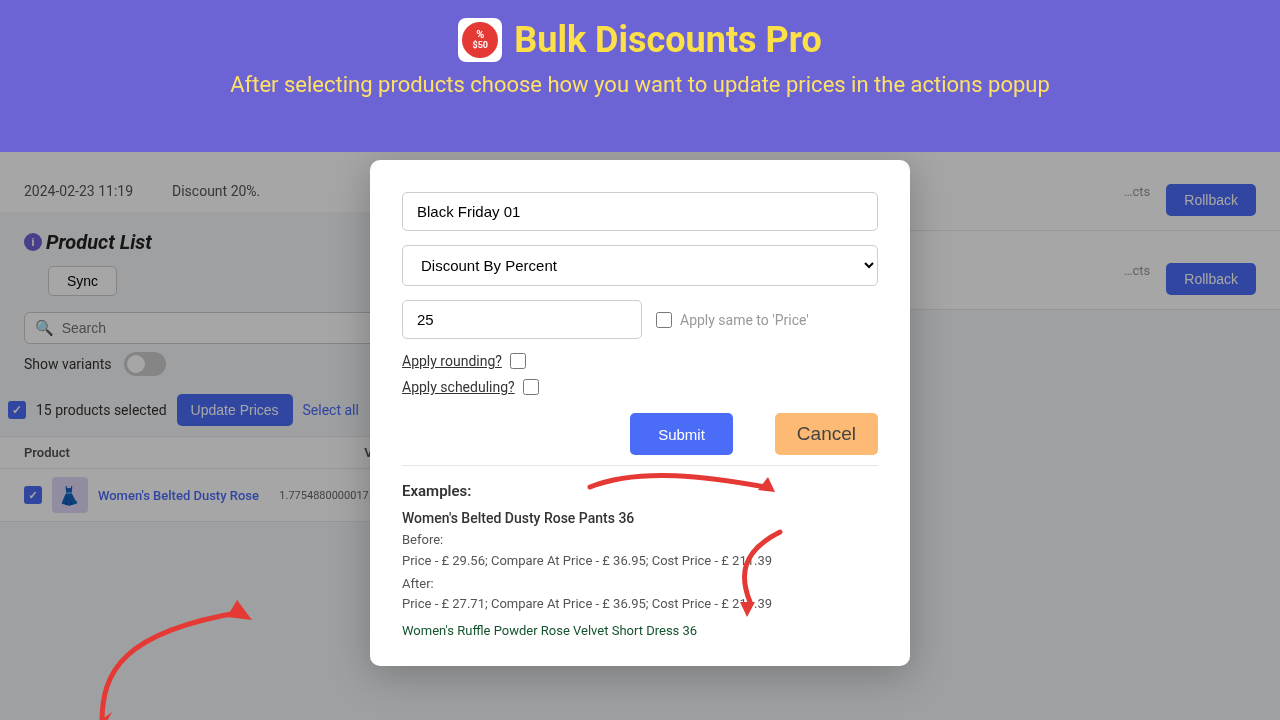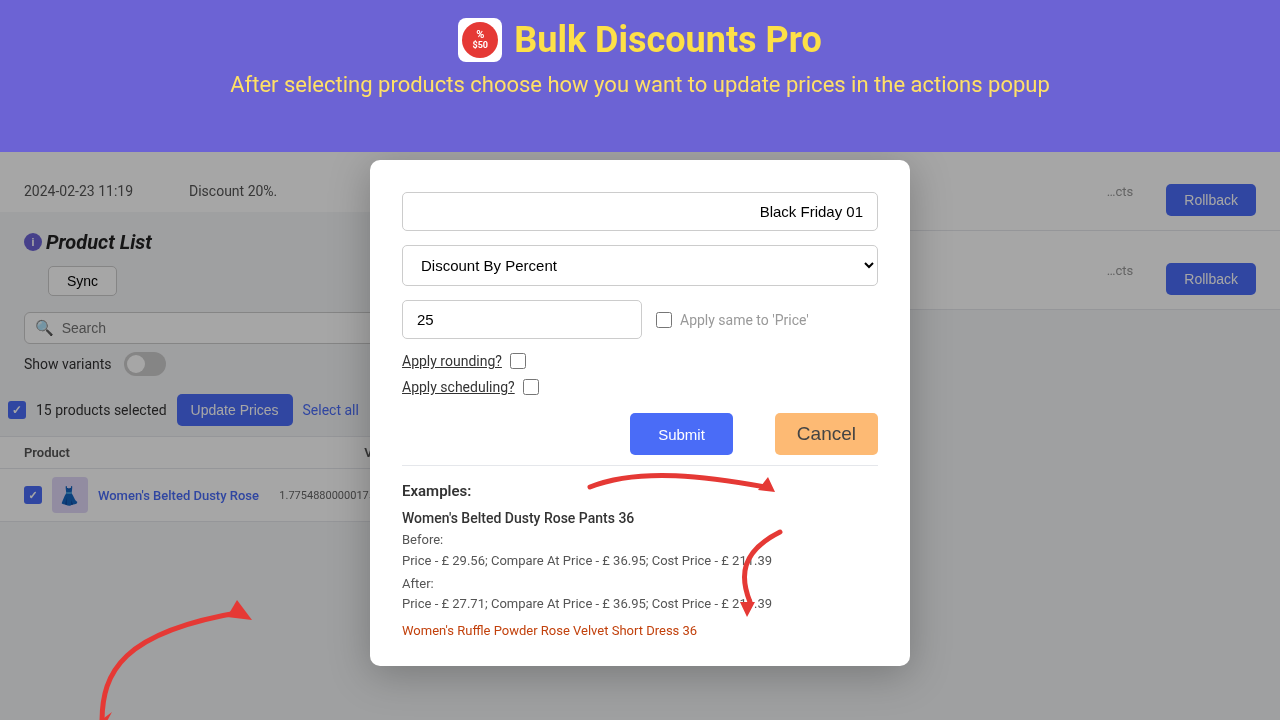--- a/index.html
+++ b/index.html
@@ -82,21 +82,21 @@
       position: relative;
     }
     .bg-row {
       display: flex;
       align-items: center;
       padding: 14px 24px;
       border-bottom: 1px solid #e5e7eb;
       background: #fff;
       font-size: 14px;
       color: #555;
-      gap: 25px;
+      gap: 8px;
     }
     .bg-row:first-child { margin-top: 0; }
     .bg-row .date { color: #555; min-width: 140px; }
     .bg-row .desc { color: #555; flex: 1; }
     .bg-row .rollback-btn {
       background: #4a6cf7;
       color: #fff;
       border: none;
       border-radius: 5px;
       padding: 8px 18px;
@@ -290,21 +290,20 @@
     .modal-field {
       margin-bottom: 14px;
     }
     .modal-input {
       width: 100%;
       border: 1px solid #ccc;
       border-radius: 5px;
       padding: 10px 14px;
       font-size: 15px;
       outline: none;
-      text-align: right;
     }
     .modal-select {
       width: 100%;
       border: 1px solid #ccc;
       border-radius: 5px;
       padding: 10px 14px;
       font-size: 15px;
       outline: none;
       background: #fff;
       appearance: auto;
@@ -517,21 +516,21 @@
       <div class="example-text">
         <span>Before:</span>
         <br>
         <span>Price - £ 29.56; Compare At Price - £ 36.95; Cost Price - £ 211.39</span>
       </div>
       <div class="example-text" style="margin-top:2px;">
         <span>After:</span>
         <br>
         <span>Price - £ 27.71; Compare At Price - £ 36.95; Cost Price - £ 211.39</span>
       </div>
-      <div class="example-text" style="margin-top:6px;color:#c2410c;">Women's Ruffle Powder Rose Velvet Short Dress 36</div>
+      <div class="example-text" style="margin-top:6px;color:#14532d;">Women's Ruffle Powder Rose Velvet Short Dress 36</div>
     </div>
   </div>
 
   <svg class="red-arrow-left" style="top:400px;left:42px;width:370px;height:180px;" viewBox="0 0 370 180" fill="none" xmlns="http://www.w3.org/2000/svg">
     <path d="M 60 170 C 60 120, 80 80, 200 60" stroke="#e53935" stroke-width="5" fill="none" stroke-linecap="round"></path>
     <polygon points="195,48 210,68 185,65" fill="#e53935"></polygon>
     <polygon points="50,175 70,160 58,182" fill="#e53935"></polygon>
   </svg>
 
   <svg class="red-arrow-popup" style="top:305px;left:580px;width:200px;height:60px;" viewBox="0 0 200 60" fill="none" xmlns="http://www.w3.org/2000/svg">

